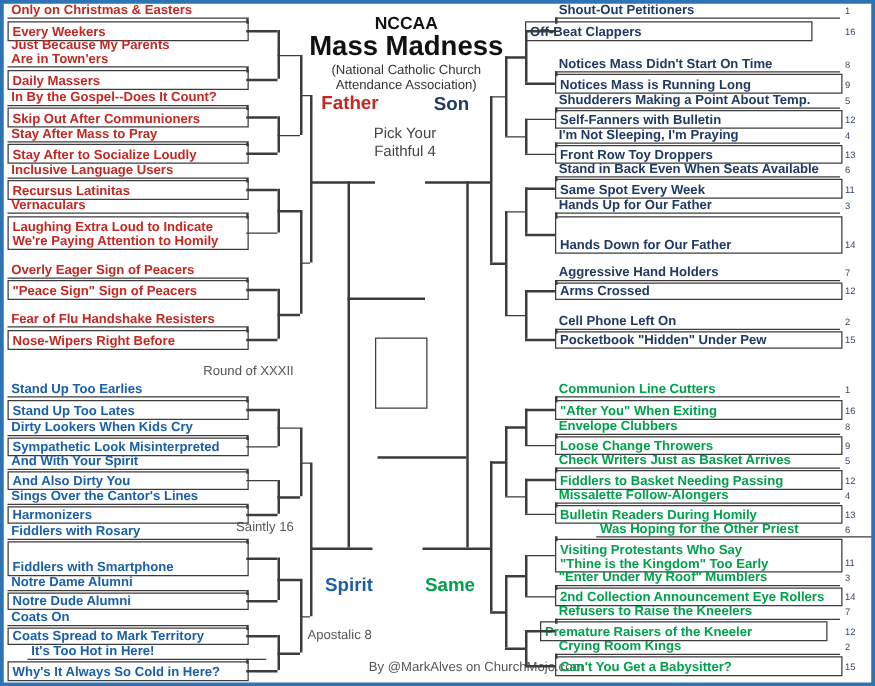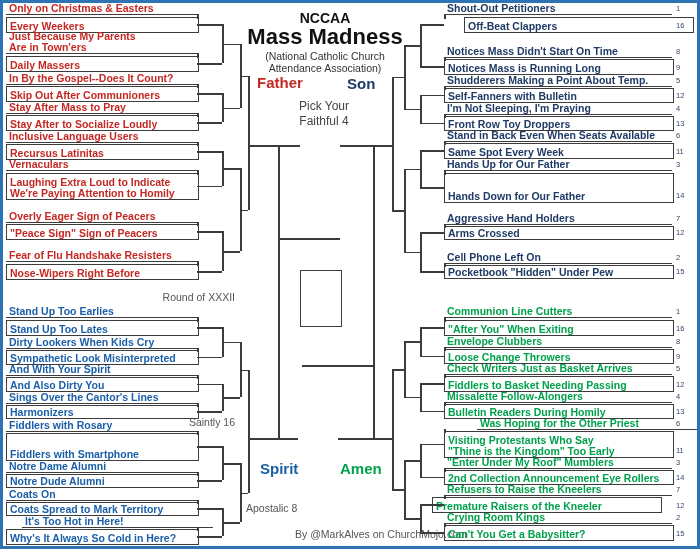--- a/index.html
+++ b/index.html
@@ -29,21 +29,21 @@
   <div id="title-main">Mass Madness</div>
   <div id="title-org">NCCAA</div>
   <div id="title-sub">
     <div>(National Catholic Church</div>
     <div>Attendance Association)</div>
   </div>
 
   <div class="big4" style="left:257px;top:74px;color:#C42823;">Father</div>
   <div class="big4" style="left:347px;top:75px;color:#1F3A64;">Son</div>
   <div class="big4" style="left:260px;top:460px;color:#1A5FA8;">Spirit</div>
-  <div class="big4" style="left:340px;top:460px;color:#00A14B;">Amen</div>
+  <div class="big4" style="left:340px;top:460px;color:#00A14B;">Same</div>
 
   <div id="pick">
     <div>Pick Your</div>
     <div>Faithful 4</div>
   </div>
 
   <div class="lbl" style="left:125px;top:291px;width:110px;text-align:right;">Round of XXXII</div>
   <div class="lbl" style="left:125px;top:416px;width:110px;text-align:right;">Saintly 16</div>
   <div class="lbl" style="left:246px;top:502px;">Apostalic 8</div>
 
@@ -279,21 +279,21 @@
       <div class="ln" style="left: 240px; top: 463px; width: 1.5px; height: 59px;"></div>
       <div class="ln" style="left: 240px; top: 369.5px; width: 8px; height: 1.5px;"></div>
       <div class="ln" style="left: 240px; top: 492.5px; width: 8px; height: 1.5px;"></div>
       <div class="ln" style="left: 248px; top: 369.5px; width: 1.5px; height: 123px;"></div>
       <div class="t plain" style="left: 444px; top: 3px; width: 228px; height: 11px; color: rgb(31, 58, 100);">
         <div class="nm">
           <div>Shout-Out Petitioners</div>
         </div>
       </div>
       <div class="seed" style="left: 676px; top: 5px;">1</div>
-      <div class="t boxed" style="left: 464px; top: 17px; width: 228px; height: 14px; color: rgb(31, 58, 100);">
+      <div class="t boxed" style="left: 420px; top: 17px; width: 228px; height: 14px; color: rgb(31, 58, 100);">
         <div class="nm">
           <div>Off-Beat Clappers</div>
         </div>
       </div>
       <div class="seed" style="left: 676px; top: 22px;">16</div>
       <div class="t plain" style="left: 444px; top: 46px; width: 228px; height: 11px; color: rgb(31, 58, 100);">
         <div class="nm">
           <div>Notices Mass Didn't Start On Time</div>
         </div>
       </div>

